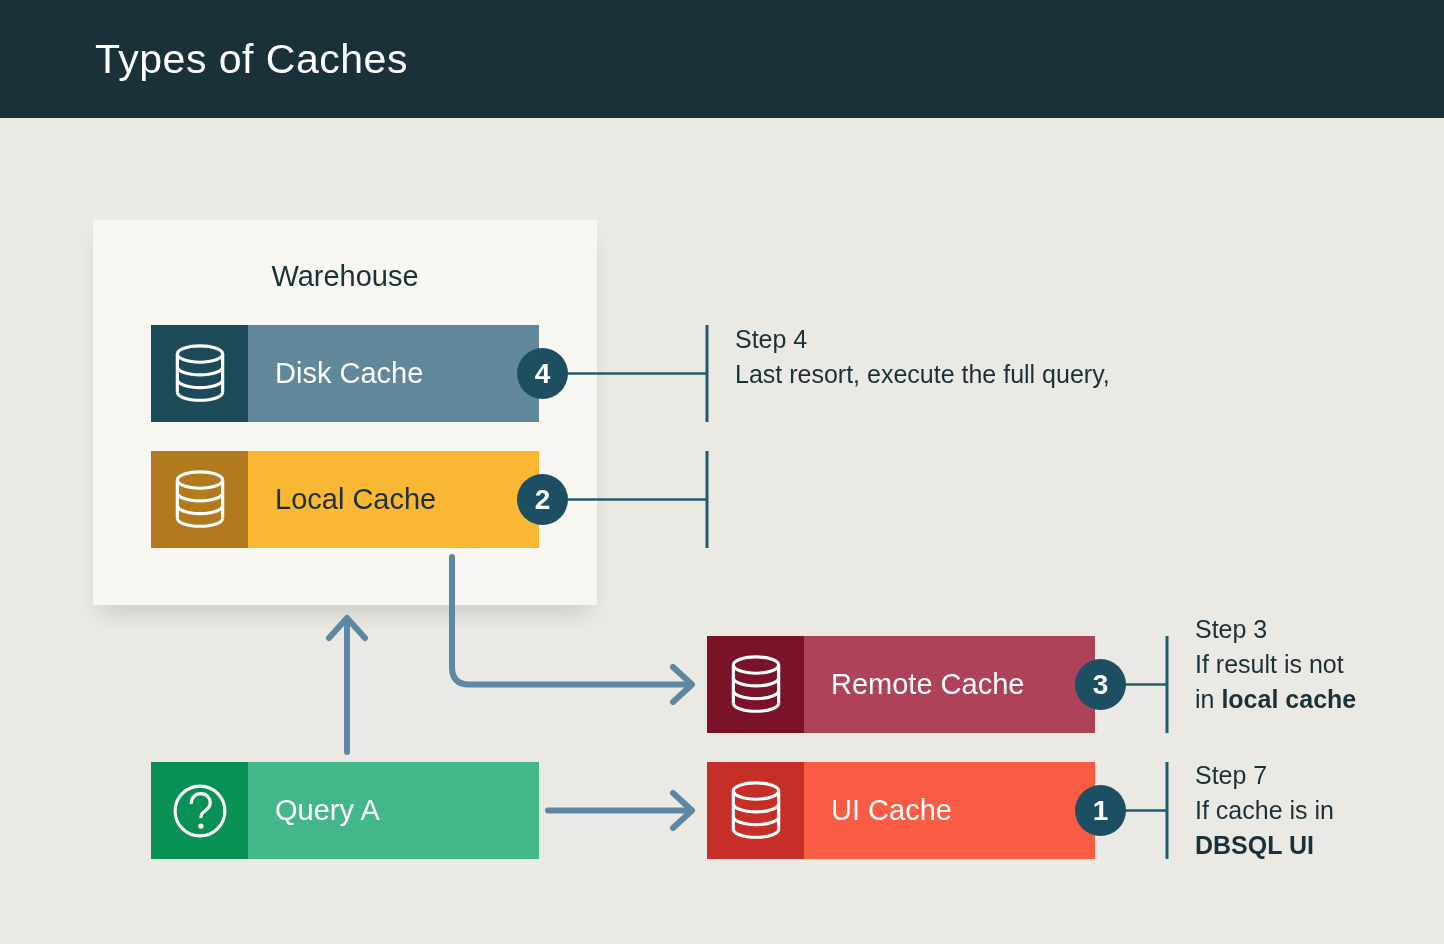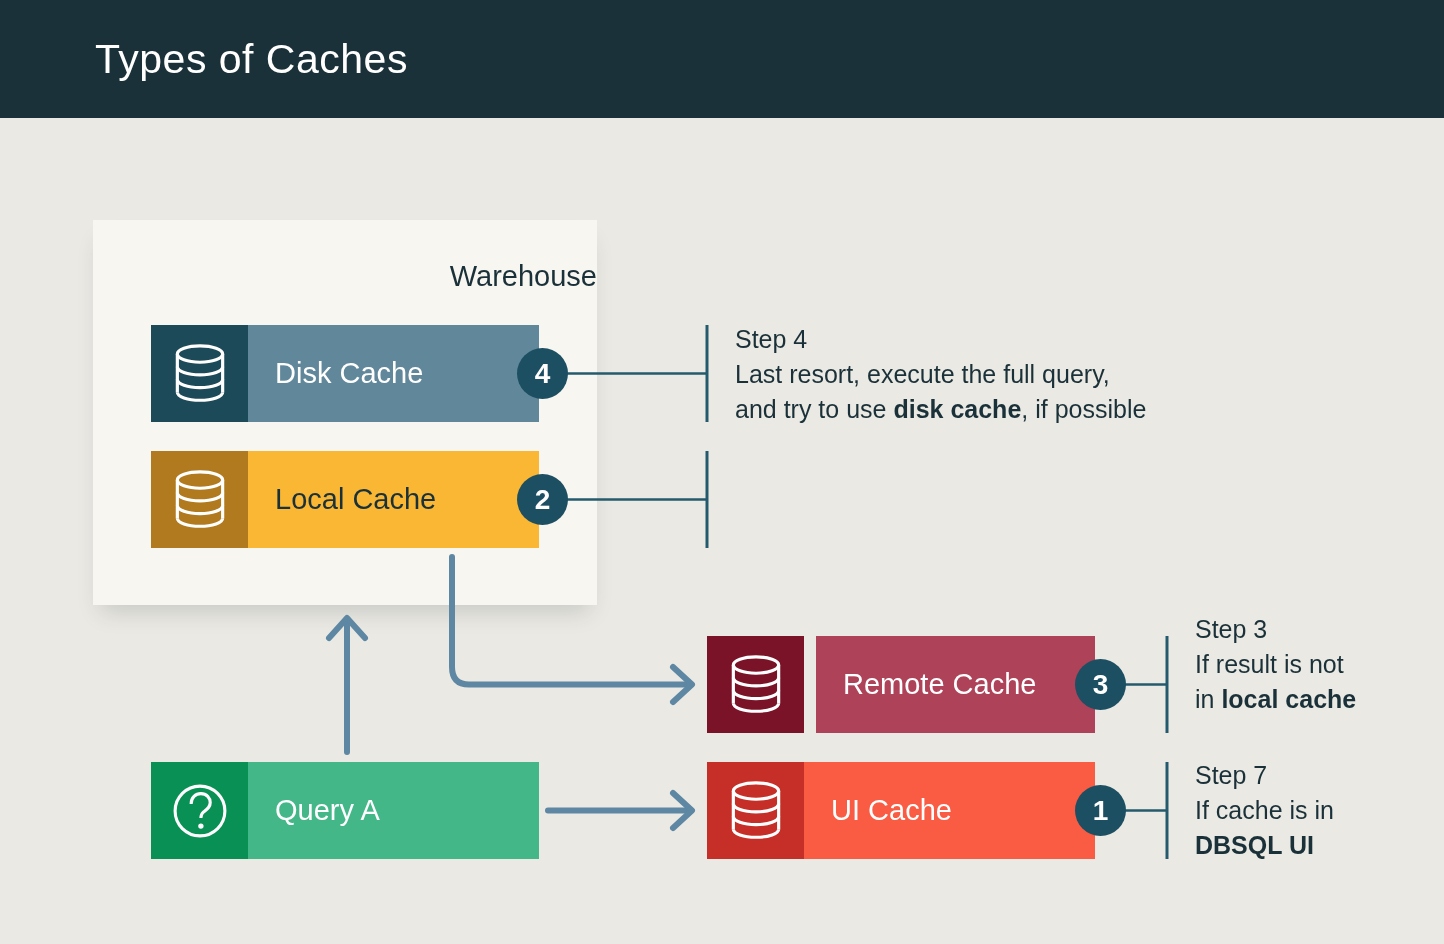--- a/index.html
+++ b/index.html
@@ -19,36 +19,36 @@
   *{margin:0;padding:0;box-sizing:border-box;}
   html,body{width:1444px;height:944px;}
   body{font-family:"Liberation Sans", sans-serif;background:var(--bg);}
   .canvas{position:relative;width:1444px;height:944px;background:var(--bg);overflow:hidden;}
 
   .header{position:absolute;left:0;top:0;width:1444px;height:118px;background:var(--navy);}
   .title{position:absolute;left:95px;top:36px;color:#ffffff;font-size:41px;font-weight:500;letter-spacing:0.5px;}
 
   .warehouse{position:absolute;left:93px;top:220px;width:504px;height:385px;background:var(--panel);
              box-shadow:0 14px 22px -8px rgba(27,49,57,0.18);}
-  .warehouse-label{position:absolute;left:0;top:40px;width:100%;text-align:right;
+  .warehouse-label{position:absolute;left:0;top:40px;width:100%;text-align:center;
              color:var(--text);font-size:29px;font-weight:500;}
 
   .node{position:absolute;height:97px;width:388px;display:flex;align-items:stretch;}
   .icon-block{width:97px;flex:0 0 97px;display:flex;align-items:center;justify-content:center;}
   .node-body{flex:1;display:flex;align-items:center;padding-left:27px;font-size:29px;}
   .node .label-light{color:#ffffff;}
   .node .label-dark{color:var(--text);}
 
   .node-disk   {left:151px;top:325px;}
   .node-disk   .icon-block{background:var(--disk-icon);}   .node-disk   .node-body{background:var(--disk-bar);}
   .node-local  {left:151px;top:451px;}
   .node-local  .icon-block{background:var(--local-icon);}  .node-local  .node-body{background:var(--local-bar);}
   .node-query  {left:151px;top:762px;border-radius:28px;}
   .node-query  .icon-block{background:var(--query-icon);}  .node-query  .node-body{background:var(--query-bar);}
-  .node-remote {left:707px;top:636px;gap:12px;}
+  .node-remote {left:707px;top:636px;}
   .node-remote .icon-block{background:var(--remote-icon);} .node-remote .node-body{background:var(--remote-bar);}
   .node-ui     {left:707px;top:762px;}
   .node-ui     .icon-block{background:var(--ui-icon);}     .node-ui     .node-body{background:var(--ui-bar);}
 
   .badge{position:absolute;width:51px;height:51px;border-radius:50%;background:var(--badge);
          color:#ffffff;font-size:28px;font-weight:700;display:flex;align-items:center;justify-content:center;z-index:3;}
   .badge-4{left:517px;top:348px;}
   .badge-2{left:517px;top:474px;}
   .badge-3{left:1075px;top:659px;}
   .badge-1{left:1075px;top:785px;}
@@ -192,21 +192,20 @@
   </div>
 
   <div class="badge badge-4">4</div>
   <div class="badge badge-2">2</div>
   <div class="badge badge-3">3</div>
   <div class="badge badge-1">1</div>
 
   <div class="step step-4">
     <div class="heading">Step 4</div>
     <div>Last resort, execute the full query,</div>
-    <div><span>and try to use </span><span class="b">disk cache</span><span>, if possible</span></div>
   </div>
 
 
   <div class="step step-3">
     <div class="heading">Step 3</div>
     <div>If result is not</div>
     <div><span>in </span><span class="b">local cache</span><span></span></div>
   </div>
 
   <div class="step step-1">

